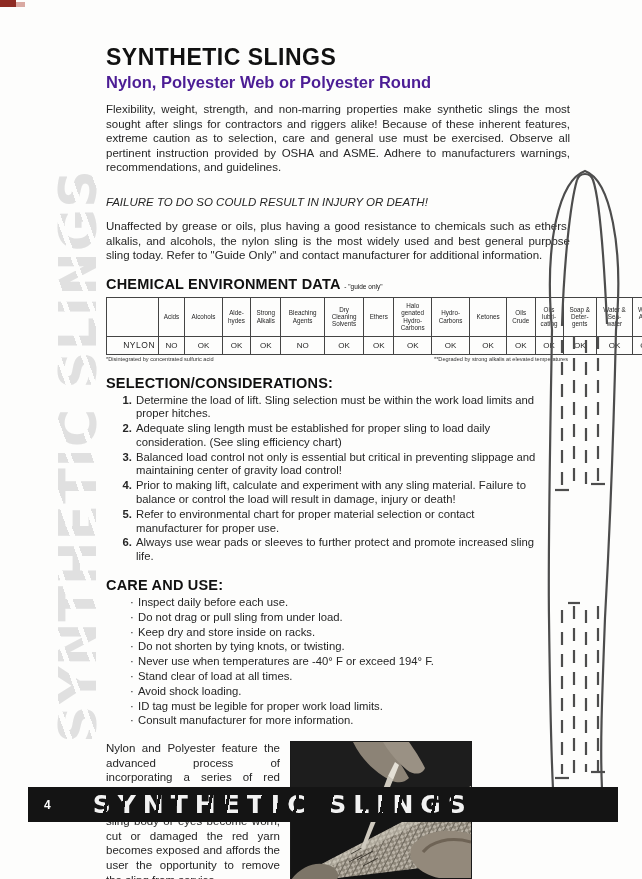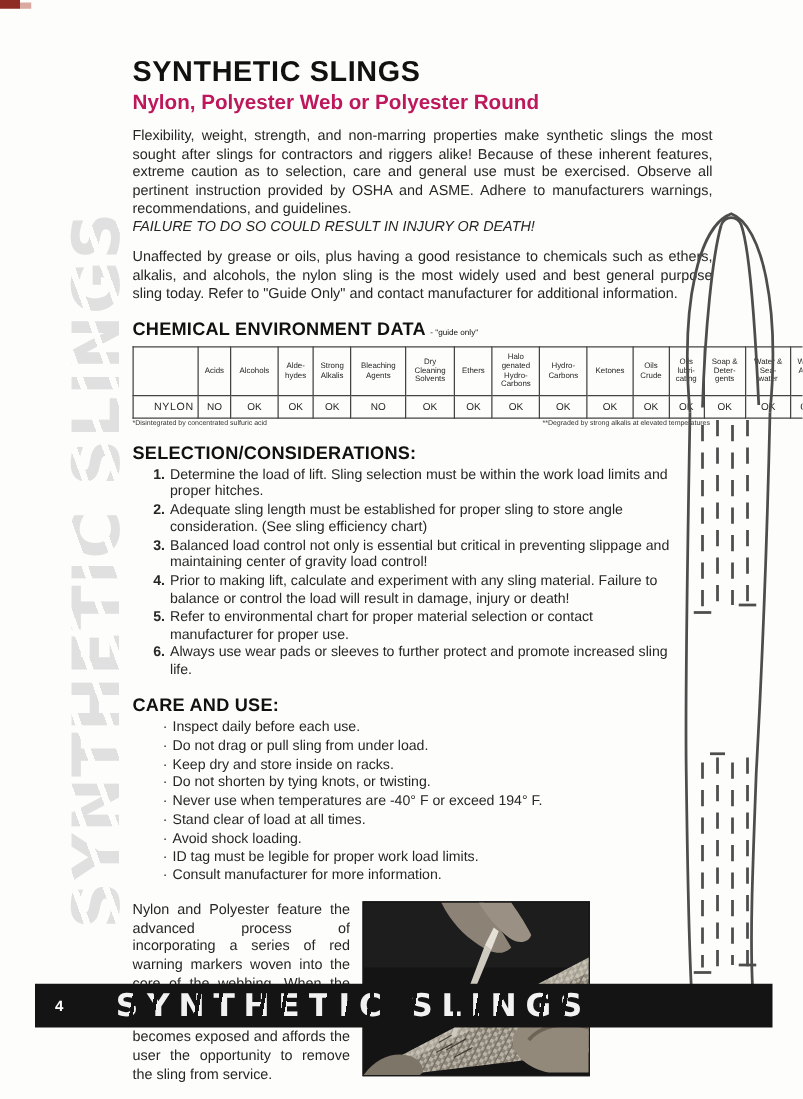--- a/index.html
+++ b/index.html
@@ -23,23 +23,23 @@
   }
   .watermark-wrap{position:absolute;left:18px;top:40px;width:86px;height:760px;}
   .watermark-wrap::after{
     content:"";position:absolute;inset:0;
     background:repeating-linear-gradient(70deg, transparent 0 19px, #fdfdfc 19px 24px);
   }
 
   
   .main{position:absolute;left:106px;top:44px;width:464px;}
   .page-title{font-size:23px;font-weight:bold;letter-spacing:.5px;color:#111;}
-  .page-subtitle{font-size:16.5px;font-weight:bold;color:#be185d;margin-top:2px;}
+  .page-subtitle{font-size:16.5px;font-weight:bold;color:#4c1d95;margin-top:2px;}
   .para{font-size:11.5px;line-height:14.5px;text-align:justify;margin-top:10px;}
-  .warning-line{font-size:11.5px;line-height:14.5px;font-style:italic;}
+  .warning-line{font-size:11.5px;line-height:14.5px;font-style:italic;margin-top:20px;}
   .section-heading{font-size:14.5px;font-weight:bold;color:#111;margin-top:13px;letter-spacing:.2px;}
   .heading-note{font-size:6.5px;font-weight:normal;letter-spacing:0;}
 
   
   table.chem{border-collapse:collapse;width:554px;margin-top:5px;table-layout:auto;}
   table.chem th, table.chem td{border:1px solid #444;padding:1px 1px;}
   table.chem thead th{
     font-size:6.3px;line-height:7.2px;font-weight:normal;text-align:center;
     white-space:pre-line;height:36px;vertical-align:middle;
   }
@@ -173,21 +173,21 @@
   <div class="section-heading">SELECTION/CONSIDERATIONS:</div>
   <ol class="num-list">
 
       <li>
         <span class="num">1.</span>
         <span class="txt">Determine the load of lift.  Sling selection must be within the work load limits and proper hitches.</span>
       </li>
 
       <li>
         <span class="num">2.</span>
-        <span class="txt">Adequate sling length must be established for proper sling to store angle consideration.  (See sling efficiency chart)</span>
+        <span class="txt">Adequate sling length must be established for proper sling to load daily consideration.  (See sling efficiency chart)</span>
       </li>
 
       <li>
         <span class="num">3.</span>
         <span class="txt">Balanced load control not only is essential but critical in preventing slippage and maintaining center of gravity load control!</span>
       </li>
 
       <li>
         <span class="num">4.</span>
         <span class="txt">Prior to making lift, calculate and experiment with any sling material. Failure to balance or control the load will result in damage, injury or death!</span>

